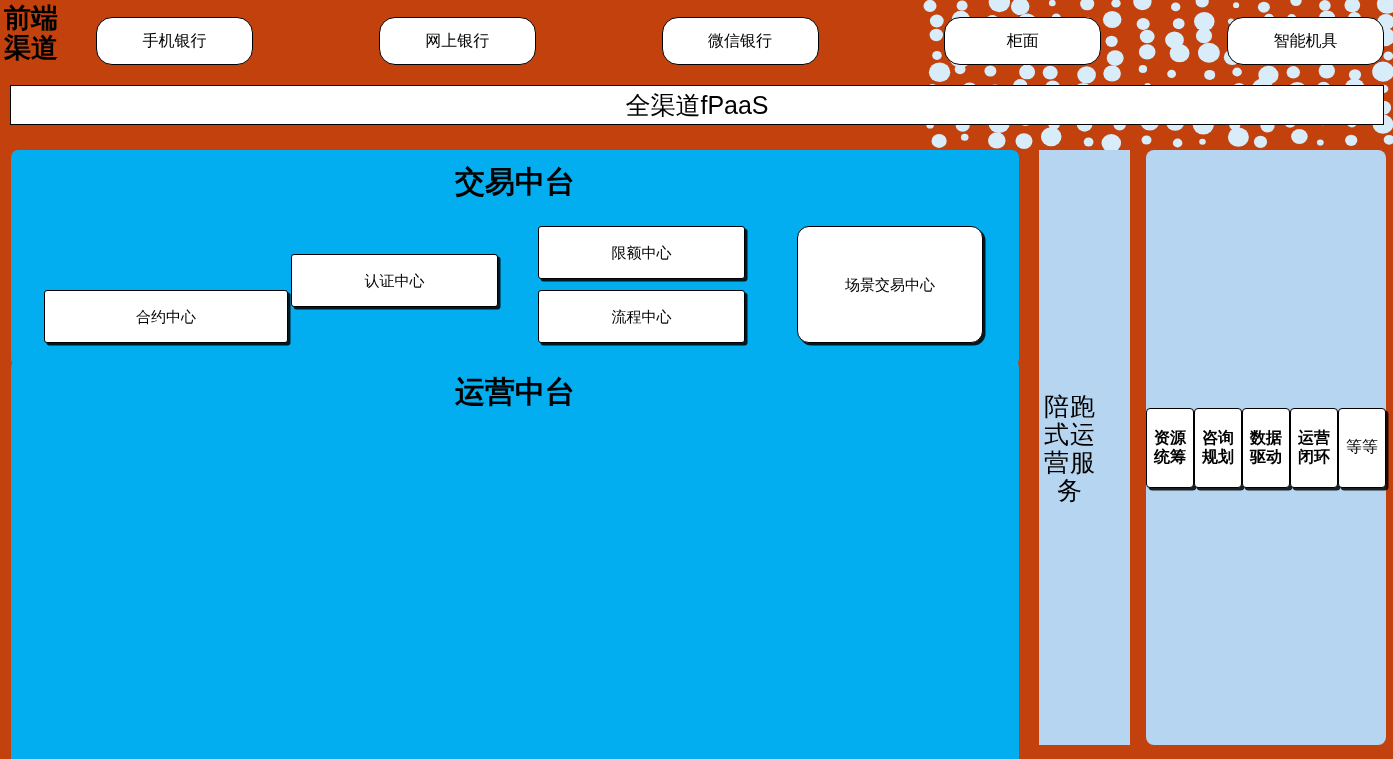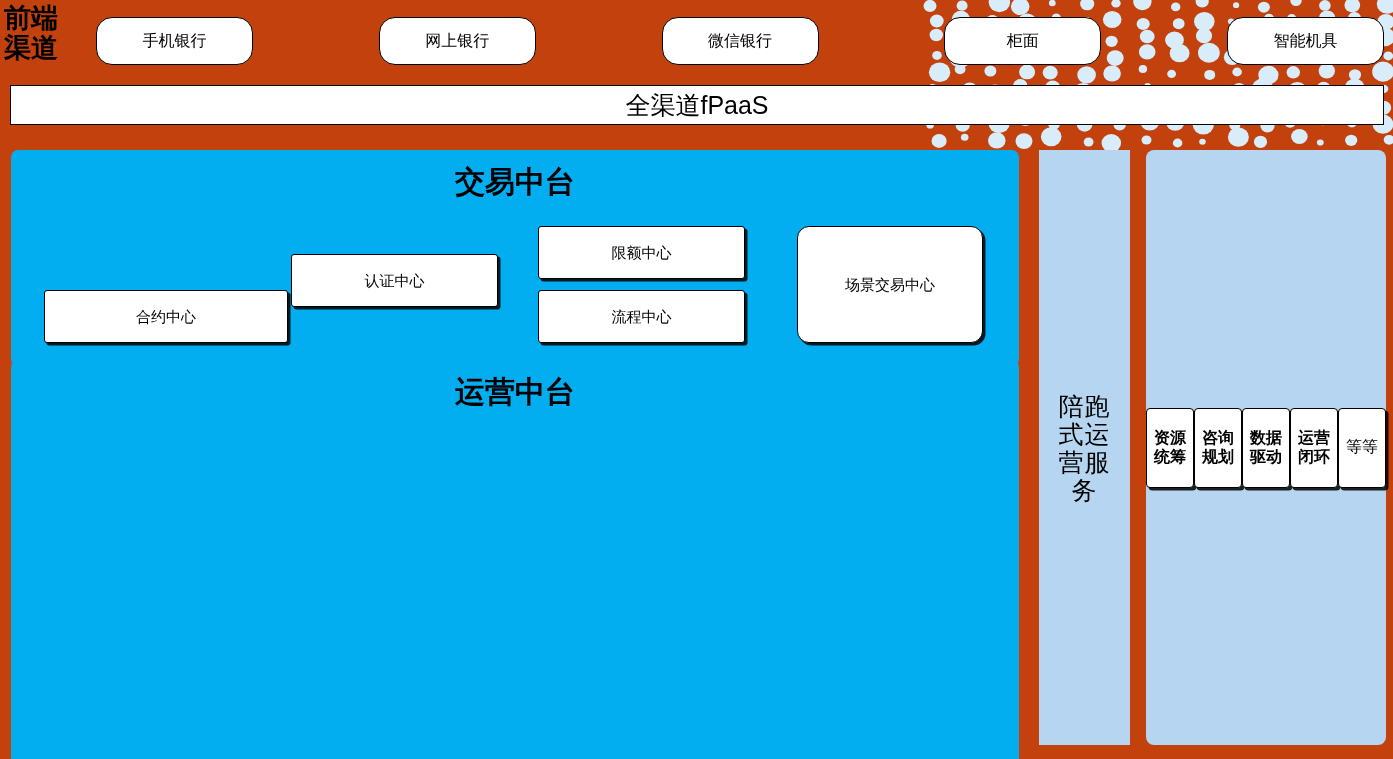--- a/index.html
+++ b/index.html
@@ -187,21 +187,21 @@
   
   #service-col {
     position: absolute;
     left: 1039px; top: 150px;
     width: 91px;
     height: 595px;
     background: #B6D5F0;
     z-index: 2;
     display: flex;
     align-items: center;
-    justify-content: center;
+    justify-content: flex-start;
   }
   #service-text {
     font-size: 25px;
     font-weight: normal;
     line-height: 1.12;
     text-align: center;
     width: 62px;
     word-break: break-all;
     letter-spacing: 1px;
   }

